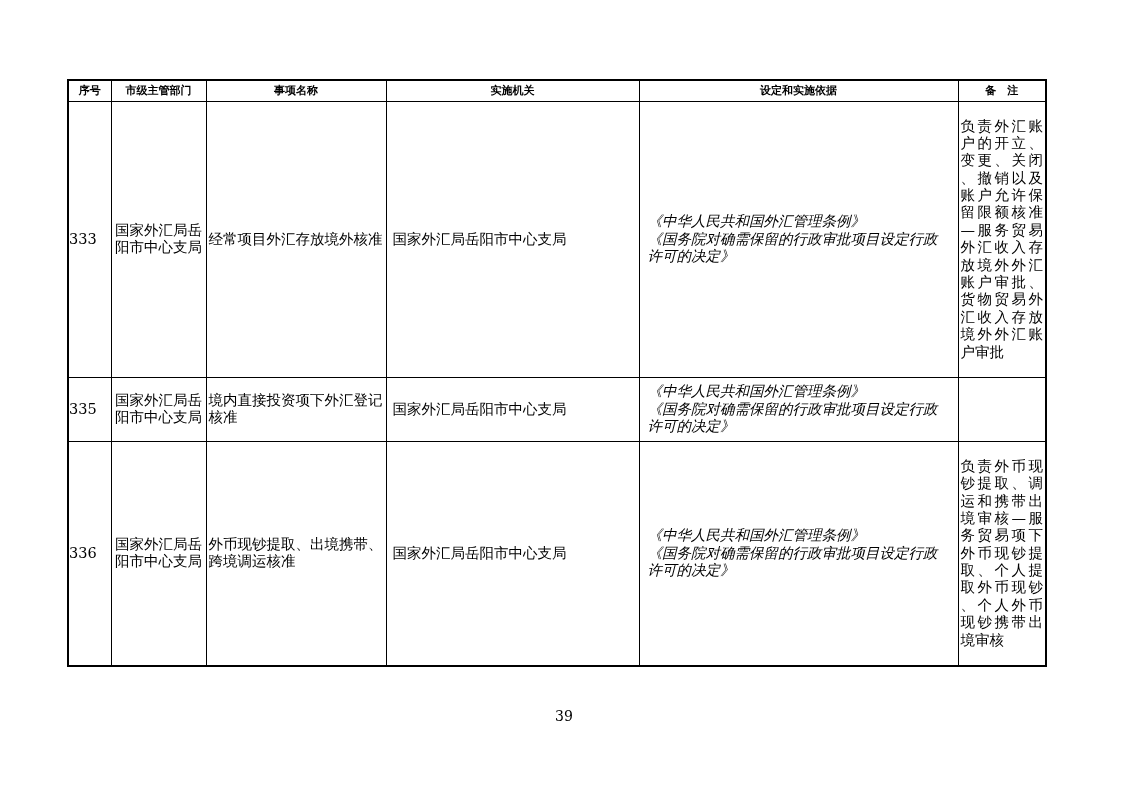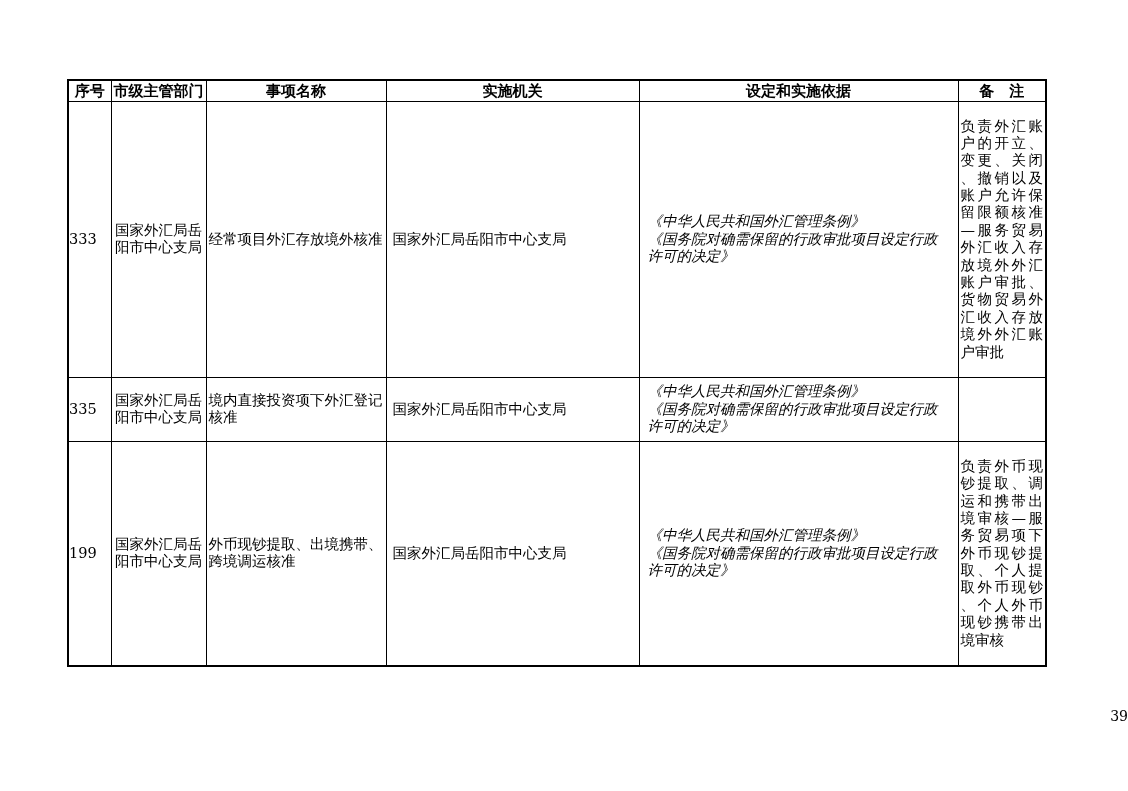--- a/index.html
+++ b/index.html
@@ -36,21 +36,21 @@
   th, td {
     border: 1px solid #000;
     font-size: 14.5px;
     line-height: 1.2;
     vertical-align: middle;
     overflow: hidden;
   }
   thead tr { height: 21px; }
   th {
     font-weight: bold;
-    font-size: 15px;
+    font-size: 11px;
     text-align: center;
     padding: 0 2px;
     white-space: nowrap;
   }
   
   tbody tr:nth-child(1) { height: 251px; }
   tbody tr:nth-child(2) { height: 44px; }
   tbody tr:nth-child(3) { height: 49px; }
   tbody tr:nth-child(4) { height: 200px; }
   tbody tr:nth-child(5) { height: 43px; }
@@ -86,21 +86,21 @@
     text-align: justify;
     padding: 16px 2px;
     word-break: break-all;
     line-break: anywhere;
   }
   .page-number {
     position: absolute;
     top: 708px;
     left: 0;
     width: 1128px;
-    text-align: right;
+    text-align: center;
     font-size: 14px;
   }
 </style>
 </head>
 <body>
 
 <div class="table-wrap">
   <table class="permits">
     <colgroup>
       <col class="w-seq">
@@ -133,21 +133,21 @@
       <tr>
         <td class="seq">335</td>
         <td class="dept">国家外汇局岳阳市中心支局</td>
         <td class="item">境内直接投资项下外汇登记核准</td>
         <td class="agency">国家外汇局岳阳市中心支局</td>
         <td class="basis">《中华人民共和国外汇管理条例》
 《国务院对确需保留的行政审批项目设定行政许可的决定》</td>
         <td class="remark"></td>
       </tr>
       <tr>
-        <td class="seq">199</td>
+        <td class="seq">336</td>
         <td class="dept">国家外汇局岳阳市中心支局</td>
         <td class="item">外币现钞提取、出境携带、跨境调运核准</td>
         <td class="agency">国家外汇局岳阳市中心支局</td>
         <td class="basis">《中华人民共和国外汇管理条例》
 《国务院对确需保留的行政审批项目设定行政许可的决定》</td>
         <td class="remark">负责外币现钞提取、调运和携带出境审核—服务贸易项下外币现钞提取、个人提取外币现钞、个人外币现钞携带出境审核</td>
       </tr>
     </tbody>
   </table>
 </div>

